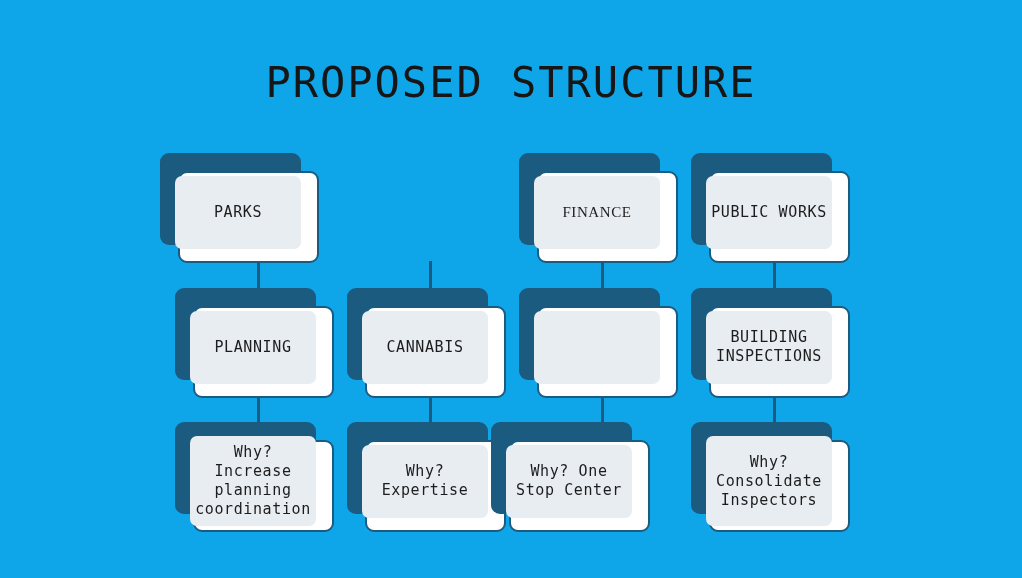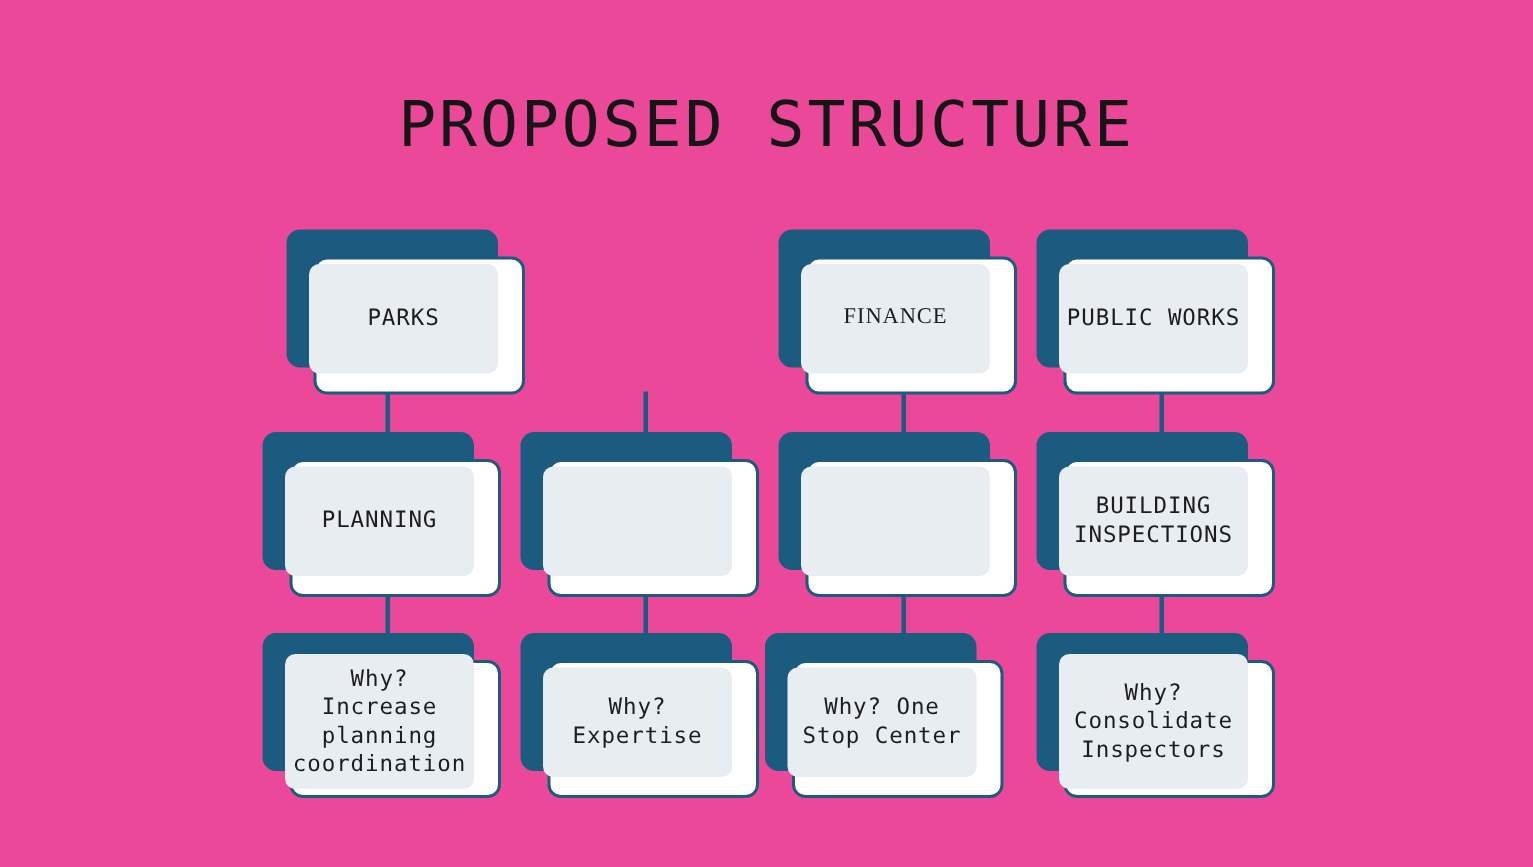--- a/index.html
+++ b/index.html
@@ -13,21 +13,21 @@
     height: 578px;
     overflow: hidden;
     font-family: "DejaVu Sans Mono", monospace;
     -webkit-font-smoothing: antialiased;
   }
 
   #slide {
     position: relative;
     width: 1022px;
     height: 578px;
-    background: #ec4899;
+    background: #0ea5e9;
   }
 
   
   #slide-title {
     position: absolute;
     left: 0;
     top: 58px;
     width: 1022px;
     text-align: center;
     font-family: "DejaVu Sans Mono", "Liberation Mono", monospace;
@@ -111,21 +111,21 @@
 </head>
 <body>
 
 <div id="slide">
 
   <div id="slide-title">PROPOSED STRUCTURE</div>
 
   <div id="diagram">
 
   <div class="connector" style="left: 256.5px; top: 261px; height: 29px;"></div>
-      <div class="node" style="left: 191px; top: 153px; width: 159px; height: 131px;">
+      <div class="node" style="left: 160px; top: 153px; width: 159px; height: 131px;">
         <div class="node-shadow" style="width: 141px; height: 92px;"></div>
         <div class="node-outline" style="left: 18px; top: 18px; width: 141px; height: 92px;"></div>
         <div class="node-panel" style="left: 15px; top: 22.5px; width: 126px; height: 73px;"></div>
         <div class="node-label" style="left: 78px; top: 59px; transform: translate(-50%, -50%);">PARKS</div>
       </div>
       <div class="connector" style="left: 256.5px; top: 396px; height: 28px;"></div>
       <div class="node" style="left: 175px; top: 288px; width: 159px; height: 110px;">
         <div class="node-shadow" style="width: 141px; height: 92px;"></div>
         <div class="node-outline" style="left: 18px; top: 18px; width: 141px; height: 92px;"></div>
         <div class="node-panel" style="left: 15px; top: 22.5px; width: 126px; height: 73px;"></div>
@@ -139,20 +139,21 @@
 Increase
 planning
 coordination</div>
       </div>
       <div class="connector" style="left: 428.5px; top: 261px; height: 29px;"></div>
       <div class="connector" style="left: 428.5px; top: 396px; height: 28px;"></div>
       <div class="node" style="left: 347px; top: 288px; width: 159px; height: 110px;">
         <div class="node-shadow" style="width: 141px; height: 92px;"></div>
         <div class="node-outline" style="left: 18px; top: 18px; width: 141px; height: 92px;"></div>
         <div class="node-panel" style="left: 15px; top: 22.5px; width: 126px; height: 73px;"></div>
+        <div class="node-label" style="left: 78px; top: 59px; transform: translate(-50%, -50%);">CANNABIS</div>
       </div>
       <div class="node" style="left: 347px; top: 422px; width: 159px; height: 110px;">
         <div class="node-shadow" style="width: 141px; height: 92px;"></div>
         <div class="node-outline" style="left: 18px; top: 18px; width: 141px; height: 92px;"></div>
         <div class="node-panel" style="left: 15px; top: 22.5px; width: 126px; height: 73px;"></div>
         <div class="node-label small" style="left: 78px; top: 59px; transform: translate(-50%, -50%);">Why?
 Expertise</div>
       </div>
       <div class="connector" style="left: 600.5px; top: 261px; height: 29px;"></div>
       <div class="node" style="left: 519px; top: 153px; width: 159px; height: 110px;">
@@ -160,21 +161,21 @@
         <div class="node-outline" style="left: 18px; top: 18px; width: 141px; height: 92px;"></div>
         <div class="node-panel" style="left: 15px; top: 22.5px; width: 126px; height: 73px;"></div>
         <div class="node-label" style="left: 78px; top: 59px; transform: translate(-50%, -50%); font-family: Liberation Serif, serif;">FINANCE</div>
       </div>
       <div class="connector" style="left: 600.5px; top: 396px; height: 28px;"></div>
       <div class="node" style="left: 519px; top: 288px; width: 159px; height: 110px;">
         <div class="node-shadow" style="width: 141px; height: 92px;"></div>
         <div class="node-outline" style="left: 18px; top: 18px; width: 141px; height: 92px;"></div>
         <div class="node-panel" style="left: 15px; top: 22.5px; width: 126px; height: 73px;"></div>
       </div>
-      <div class="node" style="left: 510px; top: 422px; width: 159px; height: 106px;">
+      <div class="node" style="left: 491px; top: 422px; width: 159px; height: 106px;">
         <div class="node-shadow" style="width: 141px; height: 92px;"></div>
         <div class="node-outline" style="left: 18px; top: 18px; width: 141px; height: 92px;"></div>
         <div class="node-panel" style="left: 15px; top: 22.5px; width: 126px; height: 73px;"></div>
         <div class="node-label small" style="left: 78px; top: 59px; transform: translate(-50%, -50%);">Why? One
 Stop Center</div>
       </div>
       <div class="connector" style="left: 772.5px; top: 261px; height: 29px;"></div>
       <div class="node" style="left: 691px; top: 153px; width: 165px; height: 110px;">
         <div class="node-shadow" style="width: 141px; height: 92px;"></div>
         <div class="node-outline" style="left: 18px; top: 18px; width: 141px; height: 92px;"></div>

